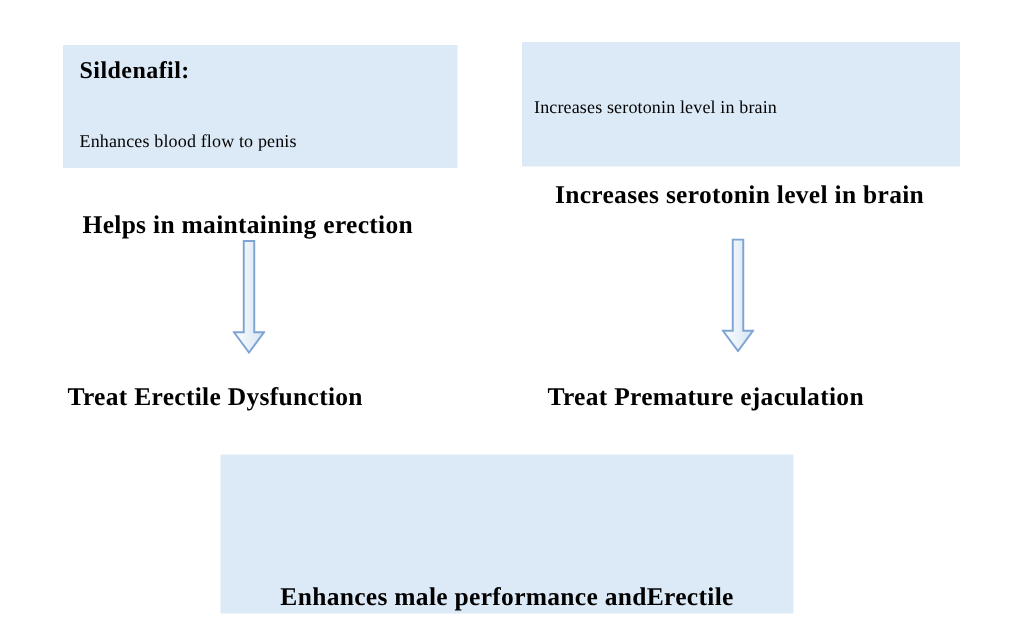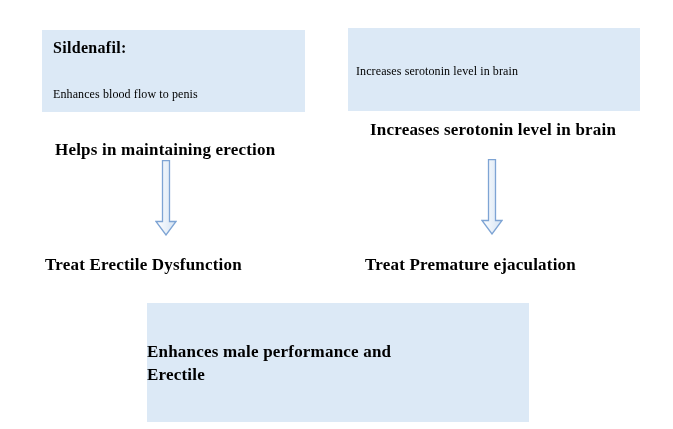--- a/index.html
+++ b/index.html
@@ -31,22 +31,22 @@
   .arrow-left{left:155px;top:160px;}
   .arrow-right{left:481px;top:159px;}
   .squiggly{
     text-decoration:underline;
     text-decoration-style:wavy;
     text-decoration-color:var(--spellcheck);
     text-decoration-thickness:1px;
     text-underline-offset:3px;
   }
   .bottom-box{
-    left:147px;top:303px;width:382px;height:119px;
-    display:flex;flex-direction:column;align-items:flex-start;justify-content:center;
+    left:147px;top:303px;width:382px;height:106px;
+    display:flex;flex-direction:row;align-items:flex-end;justify-content:center;
   }
   .bottom-line{font-weight:bold;font-size:17px;line-height:23px;text-align:center;letter-spacing:.2px;}
   .defs-svg{position:absolute;width:0;height:0;}
 </style>
 </head>
 <body>
 
 <svg class="defs-svg" aria-hidden="true">
   <defs>
     <linearGradient id="arrowGrad" x1="0" y1="0" x2="1" y2="0">

